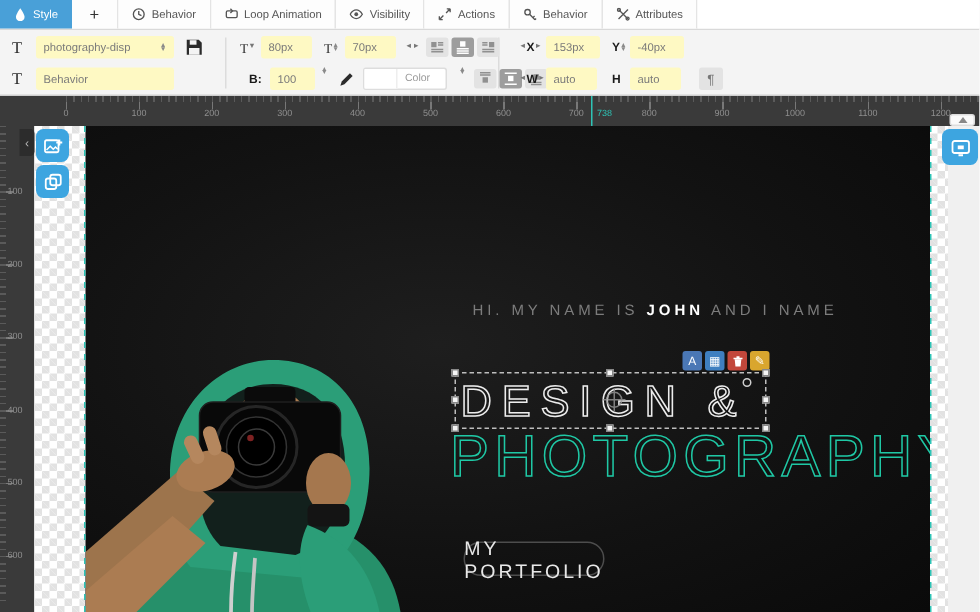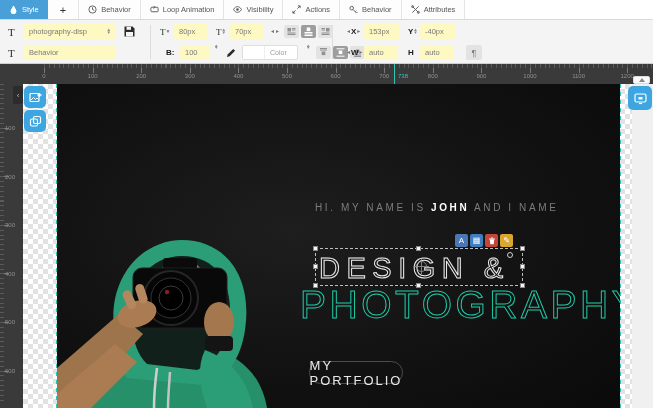--- a/index.html
+++ b/index.html
@@ -63,21 +63,21 @@
   
   .page { position:absolute; left:34px; top:0; width:563px; height:324px; overflow:hidden;
     background:radial-gradient(ellipse at 42% 45%, #1e1e1e 0%, #121212 55%, #0a0a0a 100%); }
   .intro { position:absolute; left:258px; top:118px; font-size:10px; letter-spacing:2.6px; color:#7c7c7c; white-space:nowrap; }
   .intro b { color:#ffffff; font-weight:bold; }
   .eicons { position:absolute; left:398px; top:150px; display:flex; gap:2px; }
   .eicon { width:13px; height:13px; border-radius:2px; color:#fff; font-size:8px; display:flex; align-items:center; justify-content:center; cursor:pointer; }
   .eicon svg { width:8px; height:8px; }
   .ei-font { background:#4a77b5; } .ei-grid { background:#3f7fc0; } .ei-del { background:#c2473b; } .ei-style { background:#d9a62e; }
 
-  .selbox { position:absolute; left:246px; top:164px; width:208px; height:38px; border:1px dashed #bdbdbd;margin-left:12px; }
+  .selbox { position:absolute; left:246px; top:164px; width:208px; height:38px; border:1px dashed #bdbdbd; }
   .h1 { position:absolute; left:3px; top:1px; font-size:29px; letter-spacing:6.5px; line-height:36px; white-space:nowrap;
         color:#ededed; -webkit-text-fill-color:transparent; -webkit-text-stroke:1px #ededed; font-weight:100; }
   .handle { position:absolute; width:5px; height:5px; background:#f5f5f5; border:1px solid #888; }
   .hTL{left:-3px;top:-3px;} .hTM{left:50%;margin-left:-3px;top:-3px;} .hTR{right:-3px;top:-3px;}
   .hML{left:-3px;top:50%;margin-top:-3px;} .hMR{right:-3px;top:50%;margin-top:-3px;}
   .hBL{left:-3px;bottom:-3px;} .hBM{left:50%;margin-left:-3px;bottom:-3px;} .hBR{right:-3px;bottom:-3px;}
   .rothandle { position:absolute; right:9px; top:3px; width:6px; height:6px; border:1px solid #cfcfcf; border-radius:50%; }
   .cursorcross { position:absolute; left:100px; top:12px; width:11px; height:11px; border:1px solid #9a9a9a; border-radius:50%; opacity:.8; }
   .cursorcross:before,.cursorcross:after { content:""; position:absolute; background:#9a9a9a; }
   .cursorcross:before { left:50%; top:-3px; width:1px; height:15px; margin-left:-0.5px; }

